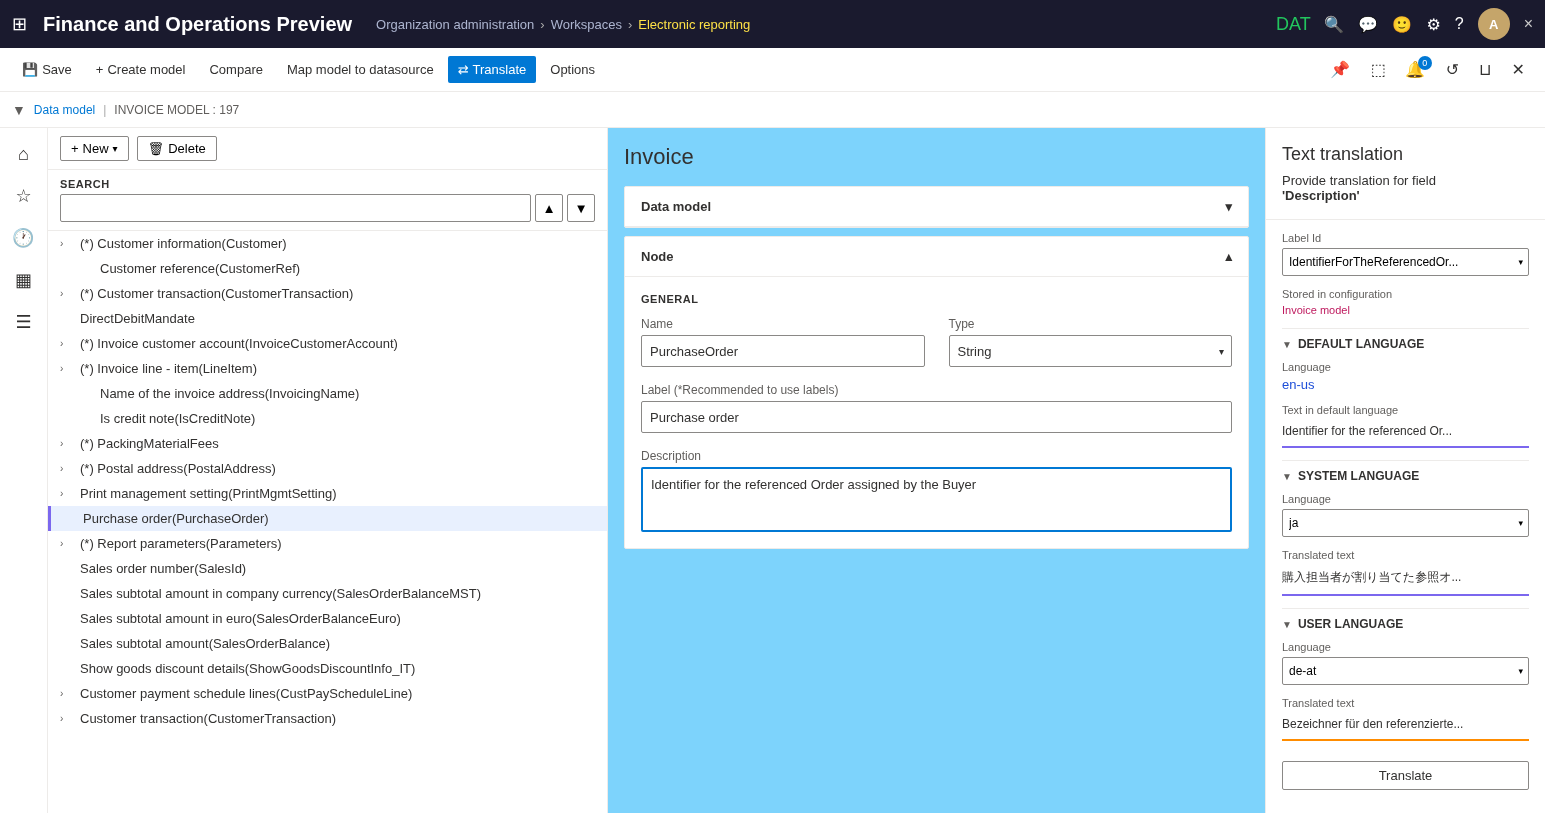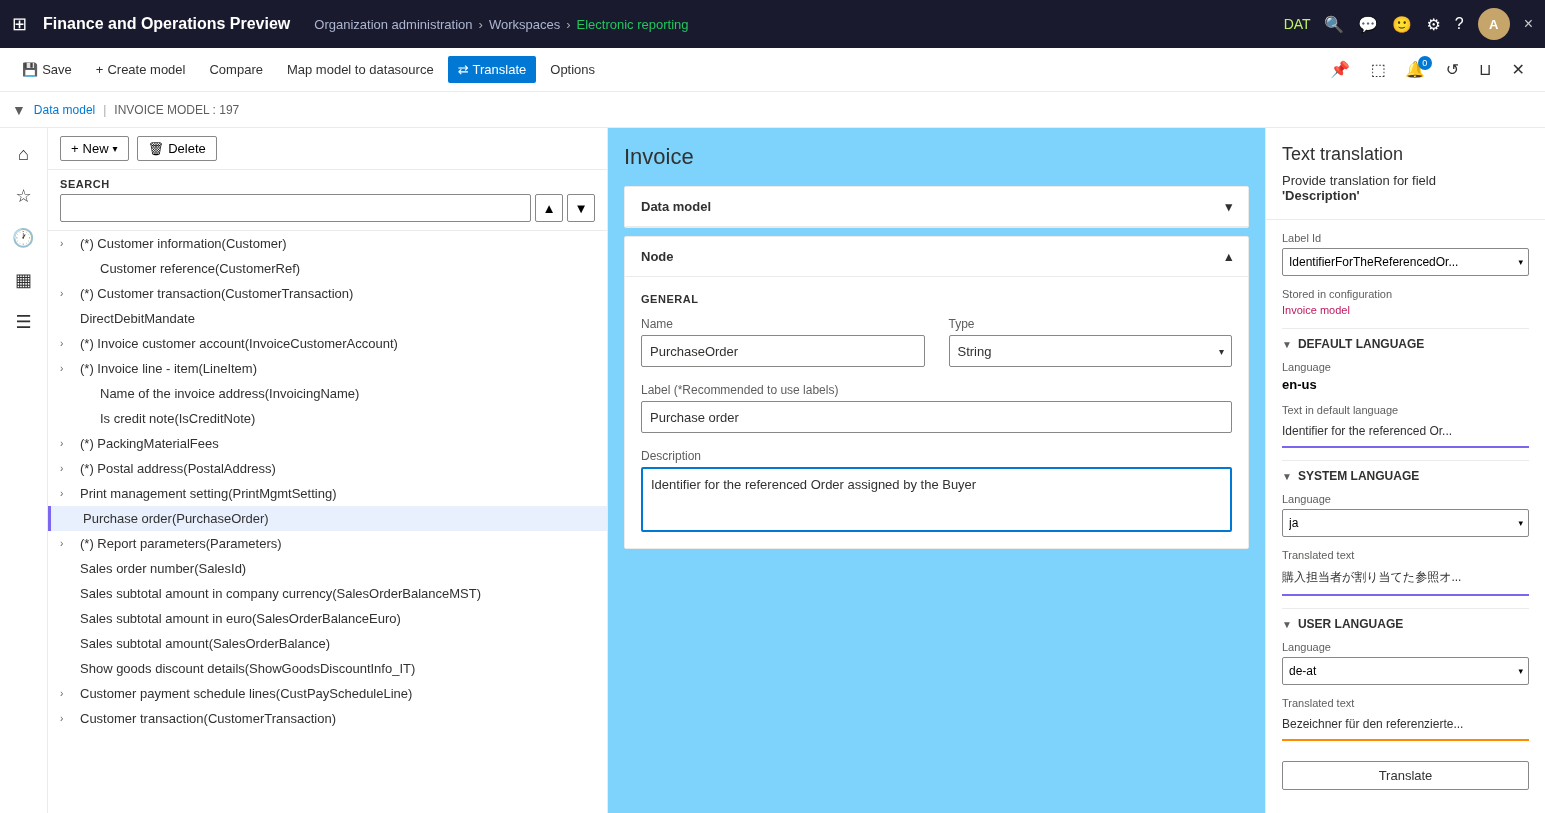--- a/index.html
+++ b/index.html
@@ -4,21 +4,21 @@
   <style>
     * { box-sizing: border-box; margin: 0; padding: 0; }
     body { font-family: 'Segoe UI', Arial, sans-serif; font-size: 13px; background: #f3f2f1; overflow: hidden; width: 1545px; height: 813px; }
 
     
     .top-nav {
       display: flex; align-items: center; background: #1a1a2e; color: #fff;
       height: 48px; padding: 0 12px; gap: 8px;
     }
     .top-nav .app-grid { font-size: 18px; margin-right: 8px; cursor: pointer; }
-    .top-nav .app-title { font-size: 16px; font-weight: 600; margin-right: 16px; }
+    .top-nav .app-title { font-size: 20px; font-weight: 600; margin-right: 16px; }
     .top-nav .nav-breadcrumb { display: flex; align-items: center; gap: 6px; font-size: 13px; }
     .top-nav .nav-sep { color: #aaa; }
     .top-nav .nav-actions { margin-left: auto; display: flex; align-items: center; gap: 14px; }
     .top-nav .nav-actions span { font-size: 16px; cursor: pointer; }
     .top-nav .avatar { width: 32px; height: 32px; border-radius: 50%; background: #c5a56a; display: flex; align-items: center; justify-content: center; font-weight: 600; font-size: 13px; cursor: pointer; }
     .top-nav .close-icon { font-size: 20px; cursor: pointer; color: #ccc; }
 
     
     .command-bar {
       display: flex; align-items: center; background: #fff; border-bottom: 1px solid #edebe9;
@@ -120,21 +120,21 @@
       display: flex; flex-direction: column; overflow-y: auto;
     }
     .rp-header { padding: 16px; border-bottom: 1px solid #edebe9; }
     .rp-title { font-size: 18px; font-weight: 400; margin-bottom: 8px; color: #323130; }
     .rp-subtitle { font-size: 13px; color: #323130; }
     .rp-subtitle strong { font-weight: 600; }
     .rp-body { padding: 12px 16px; flex: 1; }
     .rp-field { margin-bottom: 12px; }
     .rp-field-label { font-size: 11px; color: #605e5c; margin-bottom: 4px; }
     .rp-field-value { font-size: 11px; color: #be185d; }
-    .rp-field-link { font-size: 13px; color: #000000; cursor: pointer; font-weight: bold; }
+    .rp-field-link { font-size: 13px; color: #1d4ed8; cursor: pointer; }
     .rp-select {
       width: 100%; height: 28px; border: 1px solid #8a8886; padding: 0 6px; font-size: 12px;
       border-radius: 2px; background: #fff; appearance: none;
     }
     .rp-select-wrap { position: relative; }
     .rp-select-arrow { position: absolute; right: 6px; top: 50%; transform: translateY(-50%); font-size: 9px; pointer-events: none; }
     .rp-text-value { font-size: 12px; color: #323130; padding: 4px 0; }
     .rp-underline { height: 2px; background: #7b67ee; margin-top: 4px; }
     .rp-underline-orange { height: 2px; background: #ff8c00; margin-top: 4px; }
     .rp-section-header {
@@ -153,24 +153,24 @@
 <body>
 
 <div class="top-nav">
   <span class="app-grid">⊞</span>
   <span class="app-title">Finance and Operations Preview</span>
   <div class="nav-breadcrumb">
     <span style="cursor:pointer;color:#adb5d0;">Organization administration</span>
     <span class="nav-sep">›</span>
     <span style="cursor:pointer;color:#adb5d0;">Workspaces</span>
     <span class="nav-sep">›</span>
-    <span style="cursor:pointer;color:#22c55e;text-align:right;">Electronic reporting</span>
+    <span style="cursor:pointer;color:#fde047;text-align:right;">Electronic reporting</span>
   </div>
   <div class="nav-actions">
-    <span style="font-size:14px;color:#bef264;padding-left:36px;">DAT</span>
+    <span style="font-size:18px;color:#22c55e;padding-left:36px;">DAT</span>
     <span title="Search">🔍</span>
     <span title="Chat">💬</span>
     <span title="Emoji">🙂</span>
     <span title="Settings">⚙</span>
     <span title="Help">?</span>
     <div class="avatar">A</div>
     <span class="close-icon">×</span>
   </div>
 </div>
 

